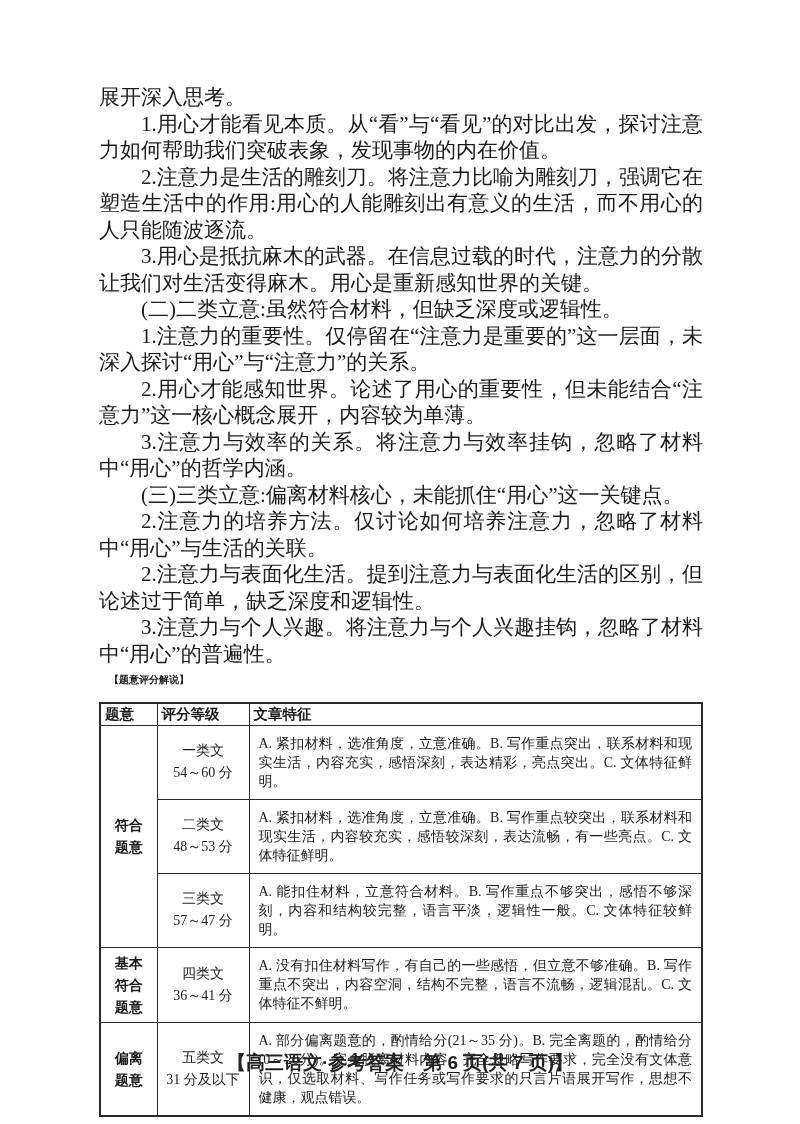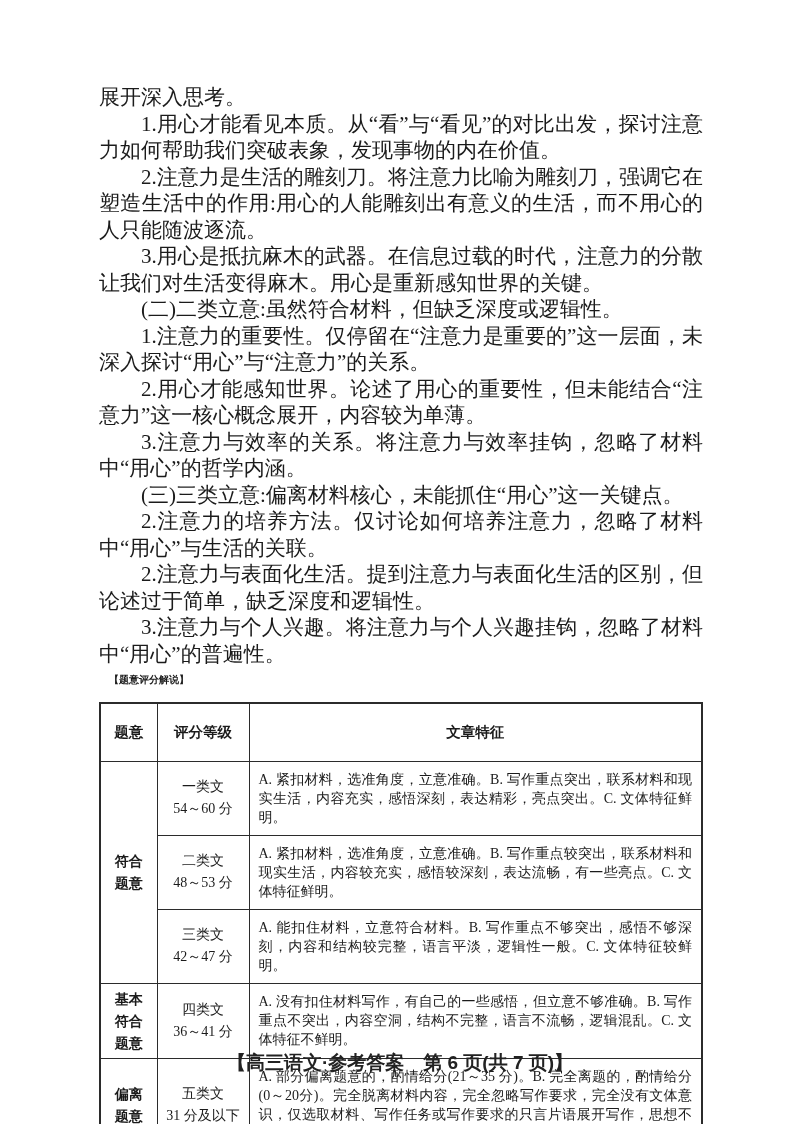--- a/index.html
+++ b/index.html
@@ -41,22 +41,22 @@
     font-size: 14px;
     line-height: 19px;
     color: #1b1b1b;
   }
   .score-table th, .score-table td {
     border: 1px solid #2b2b2b;
     vertical-align: middle;
   }
   .score-table th {
     font-weight: bold;
-    text-align: center;
-    padding: 19px 4px;
+    text-align: left;
+    padding: 1px 4px;
     font-size: 14.5px;
     font-family: "Liberation Sans", "DejaVu Sans", sans-serif;
   }
   td.cat {
     width: 57px;
     padding: 4px 12px;
     text-align: center;
     font-weight: bold;
     line-height: 22px;
     font-family: "Liberation Sans", "DejaVu Sans", sans-serif;
@@ -125,21 +125,21 @@
         <tr>
           <td class="grade">
             <div>二类文</div>
             <div>48～53 分</div>
           </td>
           <td class="feat">A. 紧扣材料，选准角度，立意准确。B. 写作重点较突出，联系材料和现实生活，内容较充实，感悟较深刻，表达流畅，有一些亮点。C. 文体特征鲜明。</td>
         </tr>
         <tr>
           <td class="grade">
             <div>三类文</div>
-            <div>42～47 分</div>
+            <div>57～47 分</div>
           </td>
           <td class="feat">A. 能扣住材料，立意符合材料。B. 写作重点不够突出，感悟不够深刻，内容和结构较完整，语言平淡，逻辑性一般。C. 文体特征较鲜明。</td>
         </tr>
         <tr>
           <td class="cat">基本符合题意</td>
           <td class="grade">
             <div>四类文</div>
             <div>36～41 分</div>
           </td>
           <td class="feat">A. 没有扣住材料写作，有自己的一些感悟，但立意不够准确。B. 写作重点不突出，内容空洞，结构不完整，语言不流畅，逻辑混乱。C. 文体特征不鲜明。</td>

